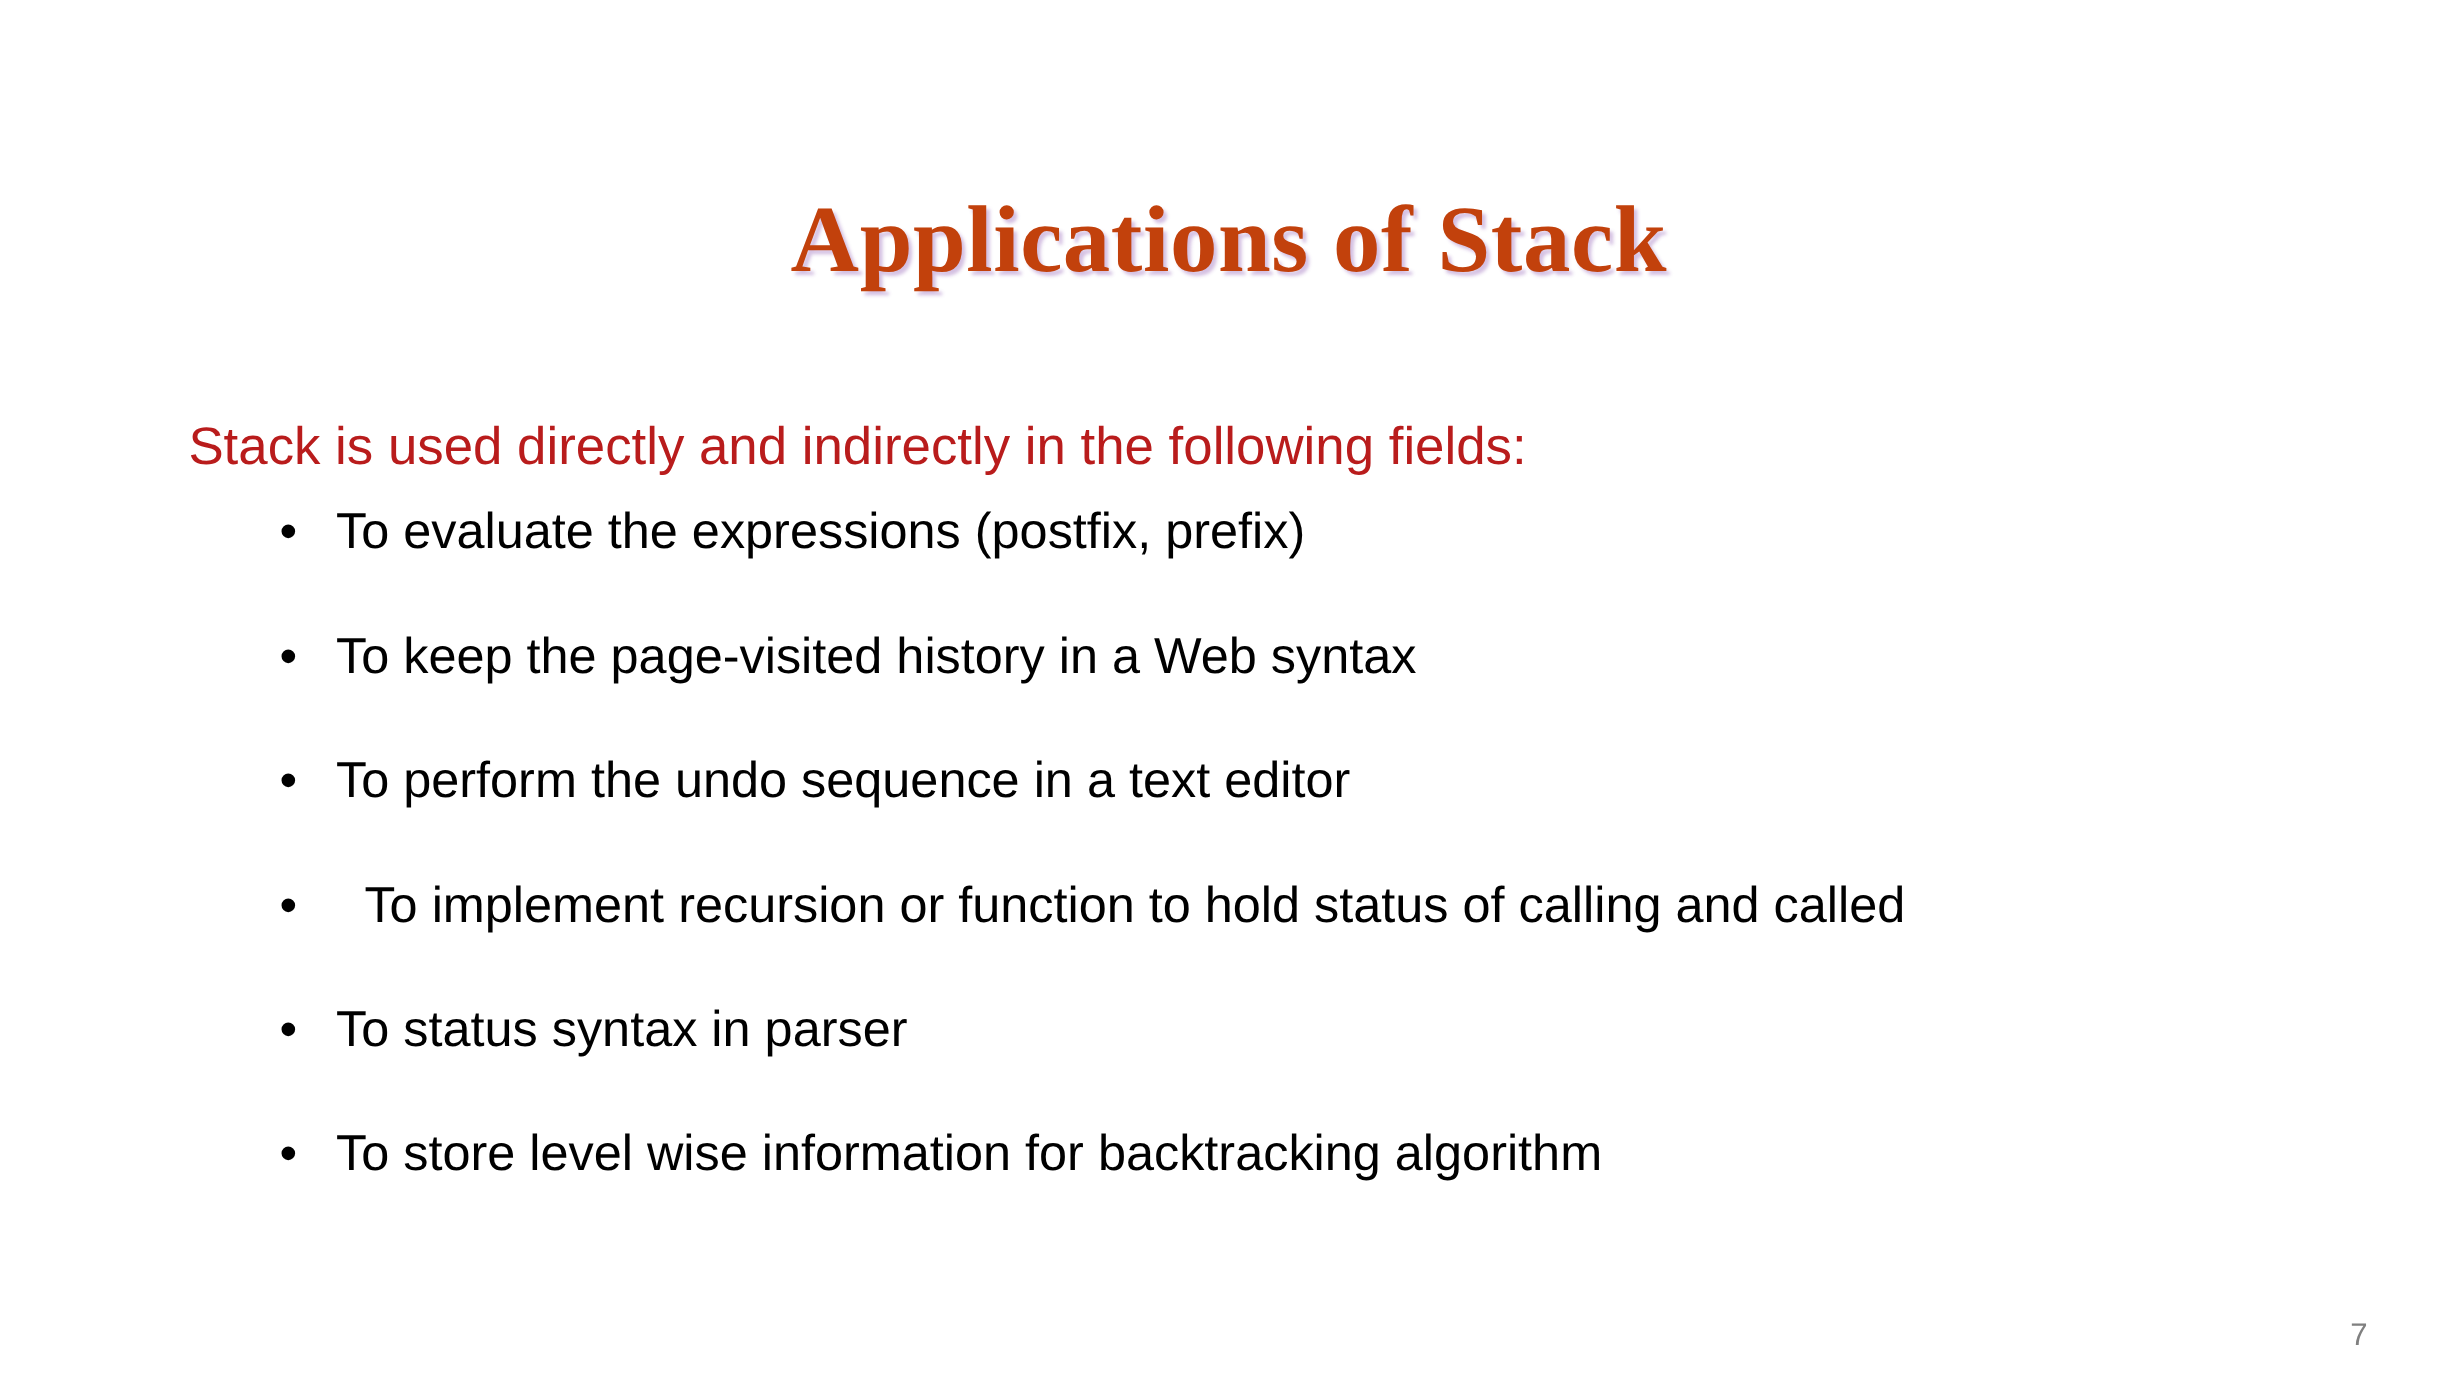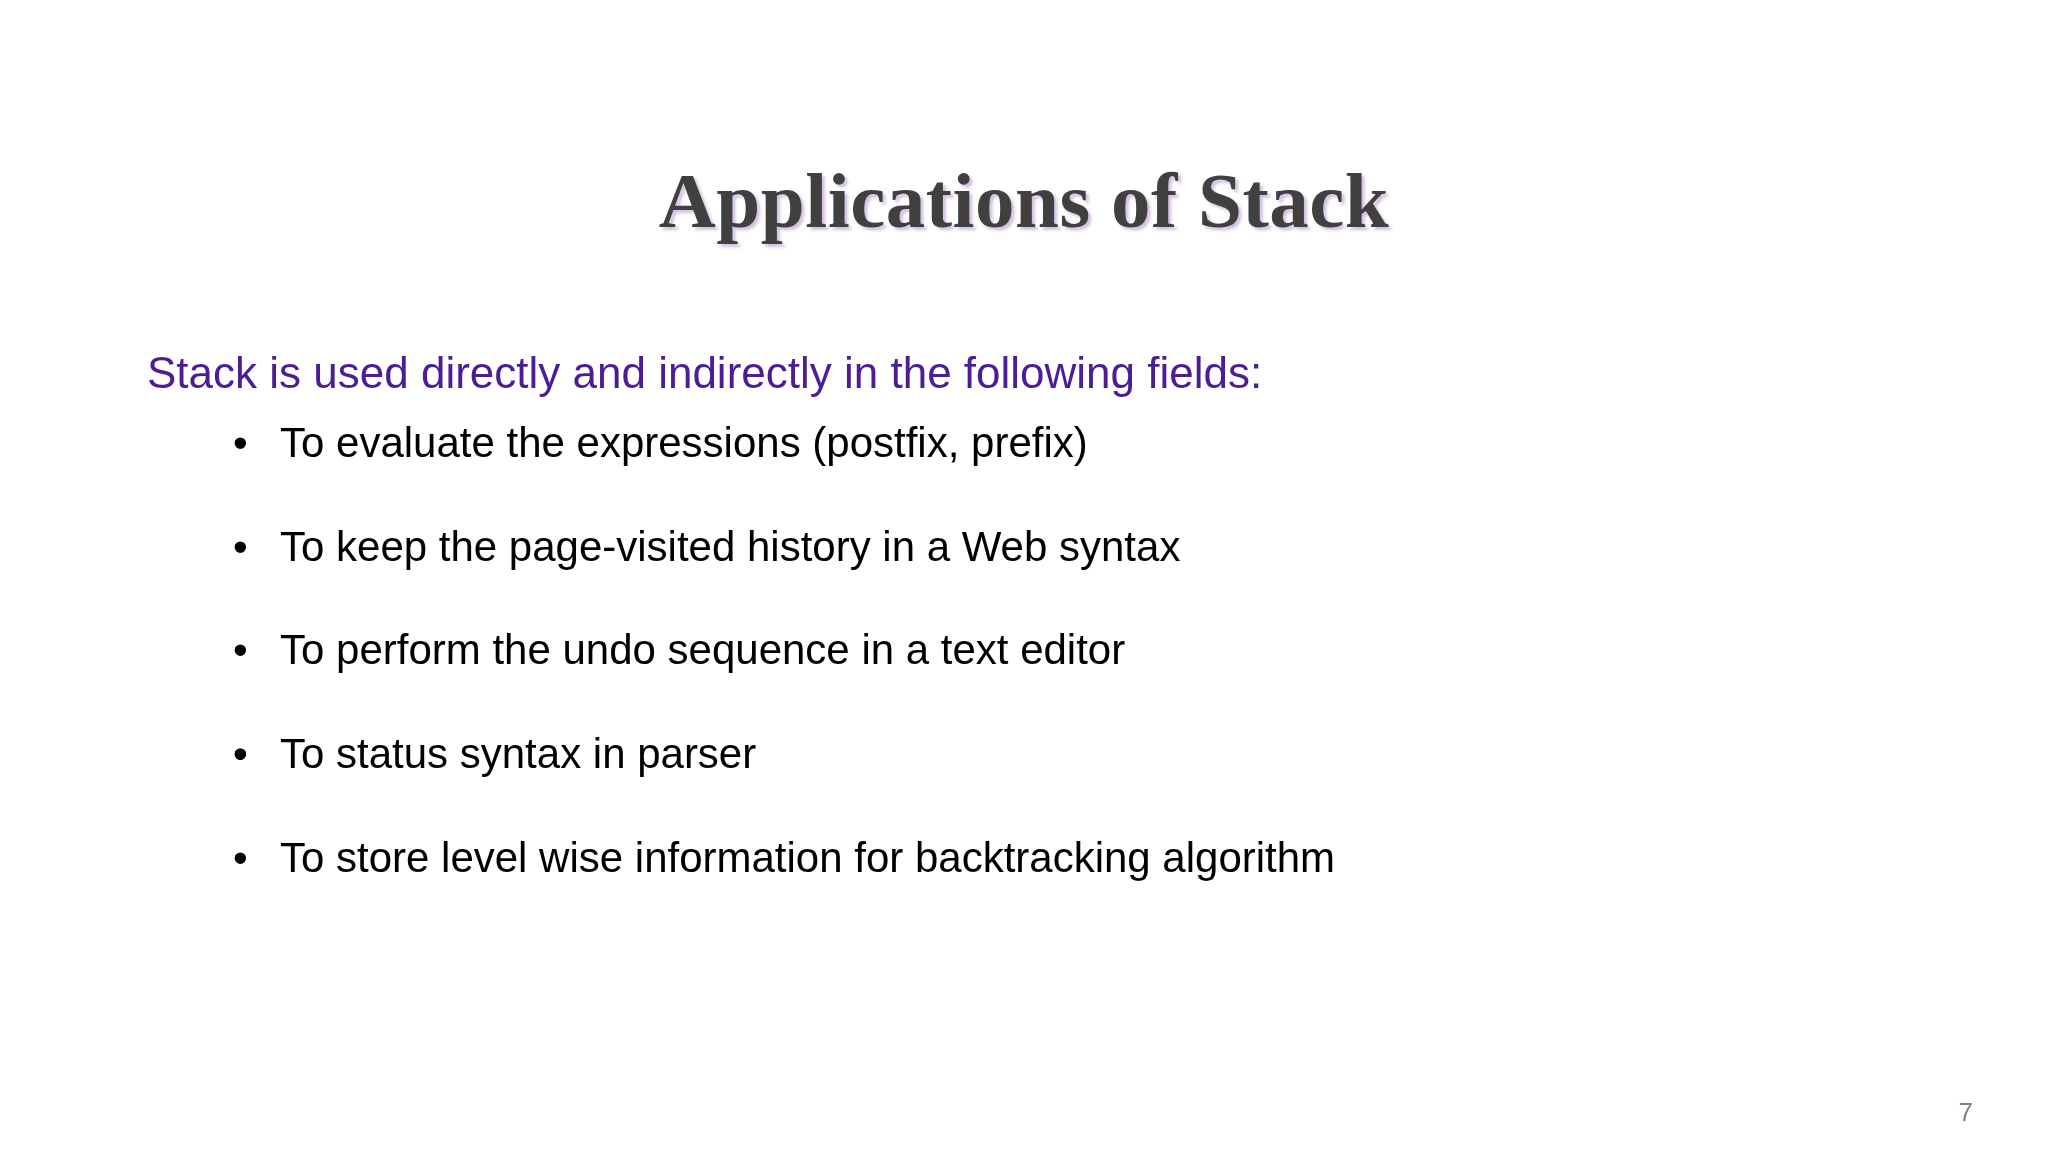--- a/index.html
+++ b/index.html
@@ -21,34 +21,34 @@
   
   #slide-title {
     position: absolute;
     left: 0;
     top: 108px;
     width: 2048px;
     text-align: center;
     font-family: "Liberation Serif", "DejaVu Serif", serif;
     font-size: 79px;
     line-height: 1.0;
-    color: #404040;
+    color: #c2410c;
     letter-spacing: 0.5px;
     text-shadow: 3px 3px 3px rgba(112, 48, 160, 0.30);
     white-space: nowrap;
   }
 
   
   #intro-line {
     position: absolute;
-    left: 147px;
+    left: 157px;
     top: 305px;
     font-size: 44px;
     line-height: 1.1;
-    color: #4c1d95;
+    color: #b91c1c;
     white-space: nowrap;
   }
 
   
   #bullet-list {
     position: absolute;
     left: 233px;
     top: 413px;
     width: 1560px;
     list-style: none;
@@ -131,20 +131,21 @@
       <span class="bullet-text">To keep the page-visited history in a Web syntax</span>
     </li>
 
     <li class="bullet-item">
       <span class="bullet-dot">•</span>
       <span class="bullet-text">To perform the undo sequence in a text editor</span>
     </li>
 
     <li class="bullet-item wrap">
       <span class="bullet-dot">•</span>
+      <span class="bullet-text"> To implement recursion or function to hold status of calling and called</span>
     </li>
 
     <li class="bullet-item">
       <span class="bullet-dot">•</span>
       <span class="bullet-text">To status syntax in parser</span>
     </li>
 
     <li class="bullet-item">
       <span class="bullet-dot">•</span>
       <span class="bullet-text">To store level wise information for backtracking algorithm</span>

